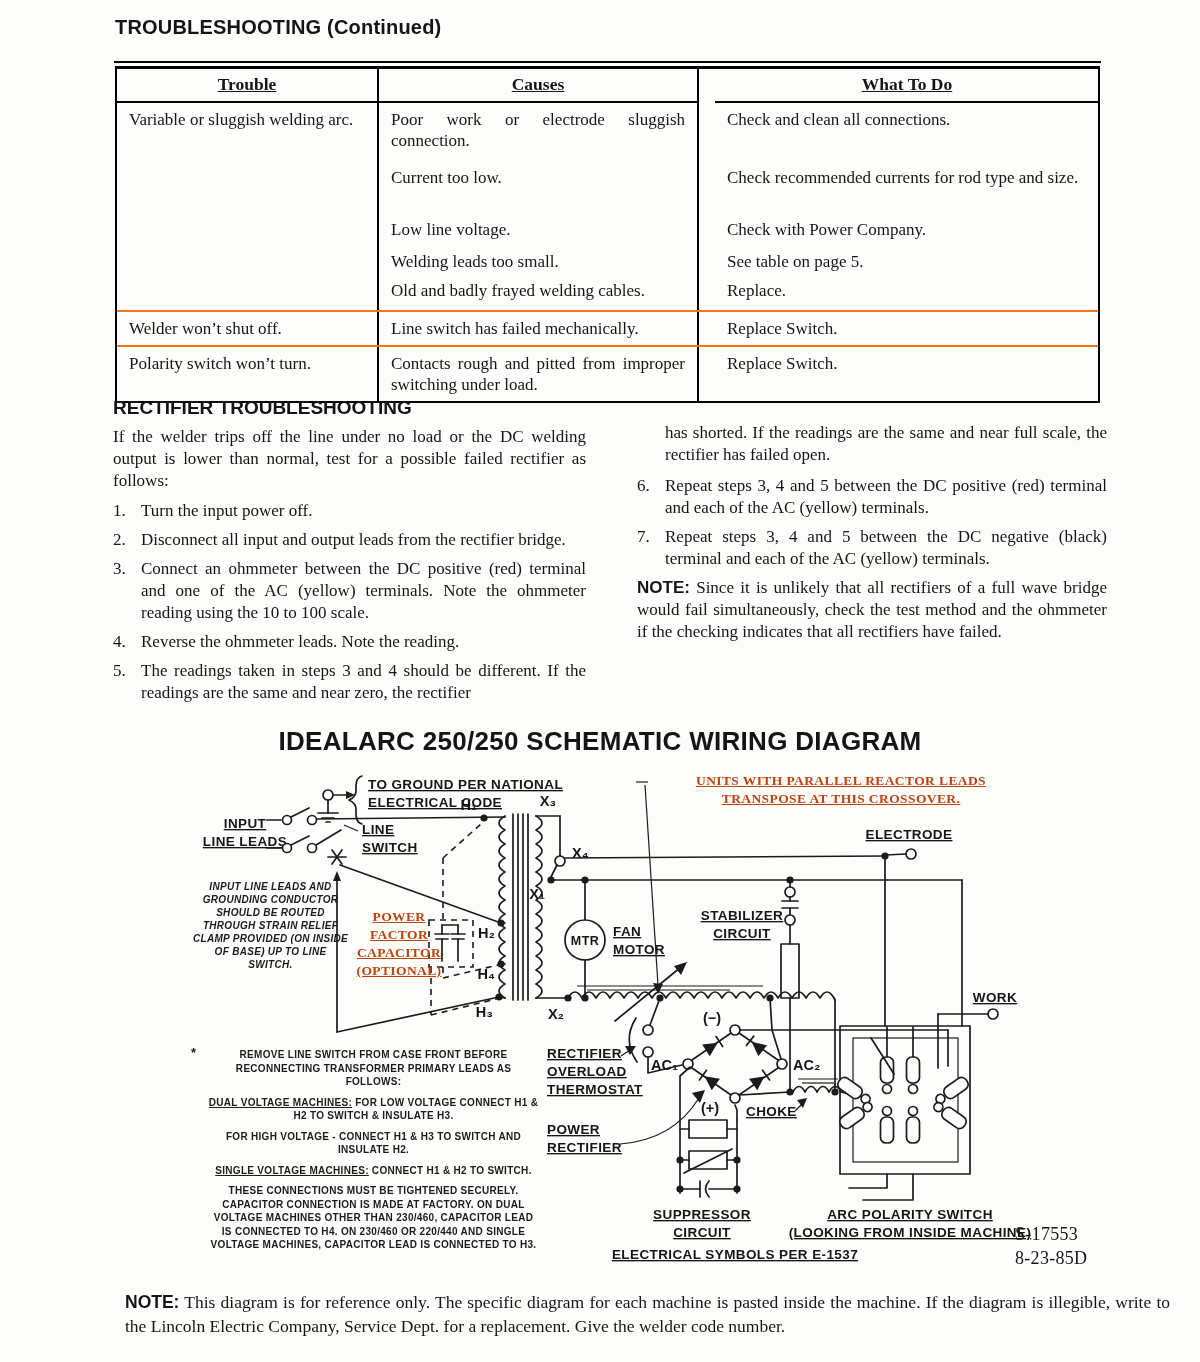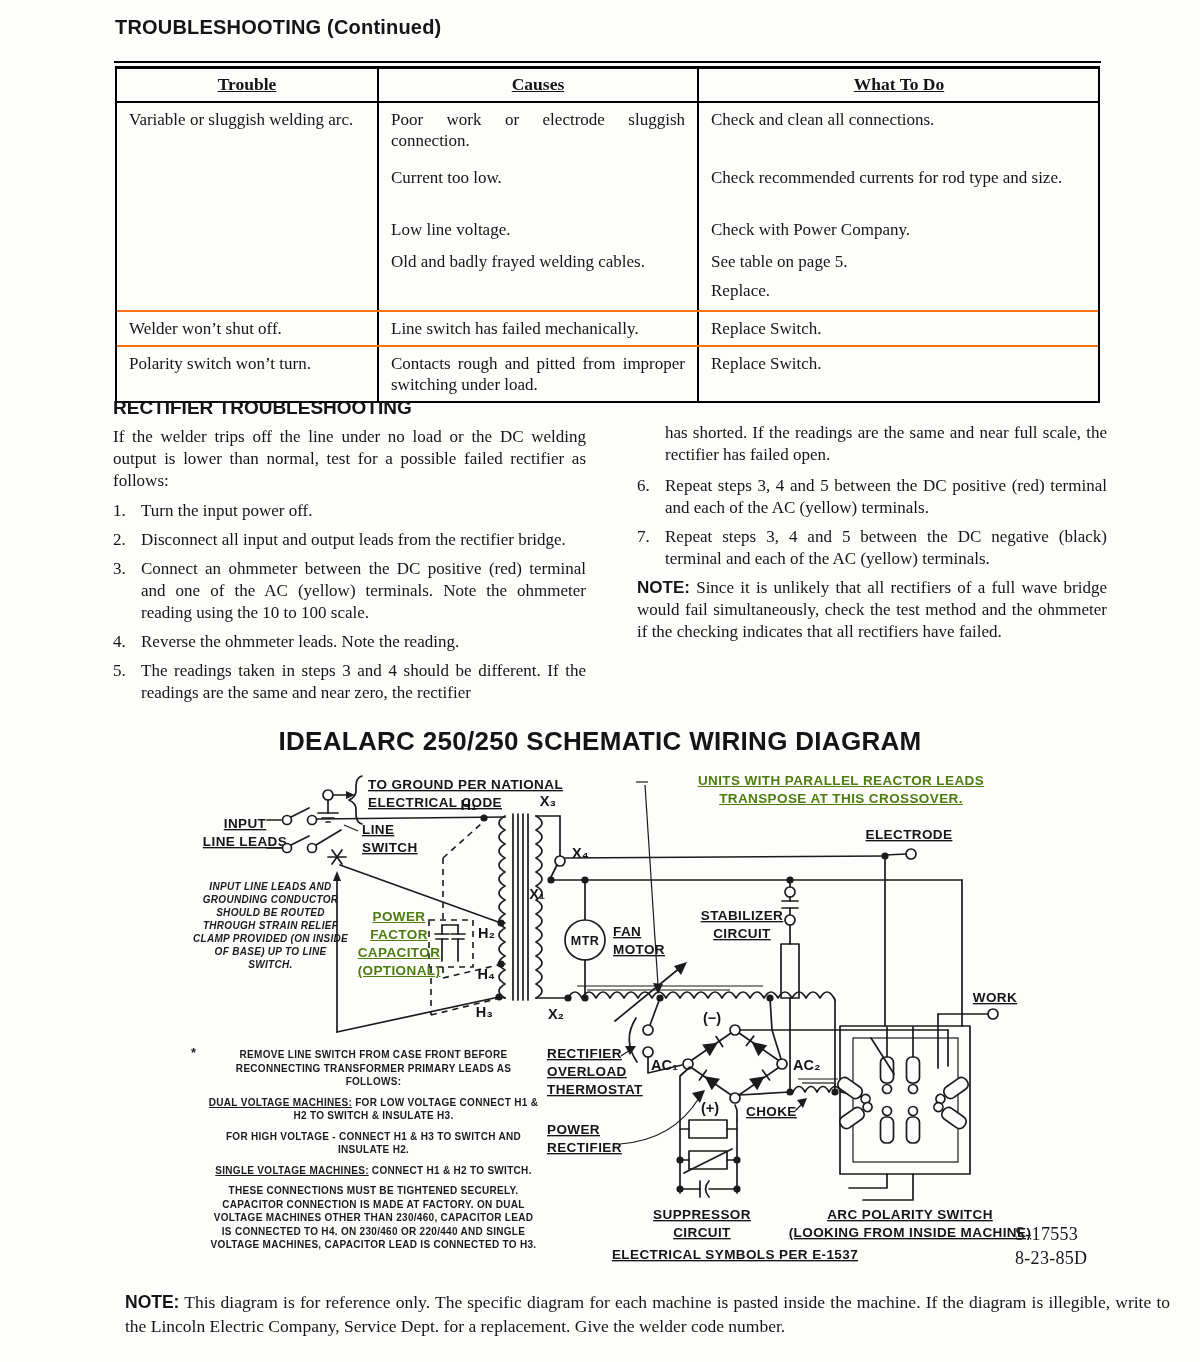--- a/index.html
+++ b/index.html
@@ -6,21 +6,21 @@
   .page{position:relative;width:1200px;height:1362px;background:#fdfdfb;color:#151515;
         font-family:"Liberation Serif",serif;overflow:hidden;}
   .pagetitle{position:absolute;left:115px;top:16px;font-family:"Liberation Sans",sans-serif;
         font-weight:700;font-size:20px;letter-spacing:.2px;}
   
   .tblwrap{position:absolute;left:115px;top:66px;width:985px;}
   .tbl{position:relative;border:2.5px solid #000;border-top-width:3px;}
   .tbl::before{content:'';position:absolute;left:-3px;right:-3px;top:-8px;border-top:2px solid #000;}
   .trow{display:grid;grid-template-columns:262px 320px 400px;}
   .tcell{border-right:2px solid #000;padding:6px 12px 6px 12px;font-size:17px;line-height:21px;}
-  .tcell:last-child{border-right:none;}
+  .tcell:last-child{border-right:none;margin-left:16px;}
   .hrow .tcell{border-bottom:2.5px solid #000;text-align:center;font-weight:700;font-size:17.5px;
         padding:5px 4px 6px 4px;}
   .hrow .tcell span{text-decoration:underline;}
   .brow{border-bottom:2px solid #f97316;}
   .brow:last-child{border-bottom:none;}
   .pairrow{overflow:visible;}
   .ph0{min-height:58px;} .ph1{min-height:52px;} .ph2{min-height:32px;} .ph3{min-height:29px;} .ph4{min-height:24px;}
   .justify{text-align:justify;}
   
   .secthead{position:absolute;left:113px;top:397px;font-family:"Liberation Sans",sans-serif;
@@ -44,22 +44,22 @@
   .wt{stroke:#1b1b1b;stroke-width:1.2;fill:none;}
   .wd{stroke:#1b1b1b;stroke-width:1.6;fill:none;stroke-dasharray:6 5;}
   .oc{fill:#fdfdfb;stroke:#1b1b1b;stroke-width:1.7;}
   .dot{fill:#1b1b1b;stroke:none;}
   .fill{fill:#1b1b1b;stroke:none;}
   text.lbl{font-family:"Liberation Sans",sans-serif;font-weight:700;font-size:13.5px;
         letter-spacing:.4px;fill:#151515;}
   text.u{text-decoration:underline;}
   text.tap{font-family:"Liberation Sans",sans-serif;font-weight:700;font-size:14.5px;fill:#151515;}
   text.ser{font-family:"Liberation Serif",serif;font-size:18px;fill:#151515;letter-spacing:.3px;}
-  .dlabel{position:absolute;font-family:Liberation Sans, sans-serif;font-weight:700;
-        font-size:13.5px;line-height:18px;letter-spacing:.4px;color:#4d7c0f;}
+  .dlabel{position:absolute;font-family:Liberation Serif, serif;font-weight:700;
+        font-size:13.5px;line-height:18px;letter-spacing:.4px;color:#c2410c;}
   .dlabel div{text-decoration:underline;}
   .smallnote{position:absolute;font-family:"Liberation Sans",sans-serif;font-weight:700;
         font-size:10px;line-height:13px;letter-spacing:.3px;color:#1b1b1b;}
   .dfoot{position:absolute;left:76px;top:280px;width:348px;font-family:"Liberation Sans",sans-serif;
         font-weight:700;font-size:10px;line-height:13.5px;letter-spacing:.3px;color:#1b1b1b;}
   .dfoot p{margin:0 0 7px 0;padding-left:17px;}
   .dfoot .p1{position:relative;padding-left:17px;margin-bottom:7px;}
   .fstar{position:absolute;left:0;top:-2px;font-size:13px;}
   .ul{text-decoration:underline;}
   
@@ -79,20 +79,21 @@
         <div class="tcell"><span>Trouble</span></div>
         <div class="tcell"><span>Causes</span></div>
         <div class="tcell"><span>What To Do</span></div>
       </div>
       <div class="brow trow">
         <div class="tcell justify">Variable or sluggish welding arc.</div>
         <div class="tcell">
           <div class="pairrow ph0 justify">Poor work or electrode sluggish connection.</div>
           <div class="pairrow ph1">Current too low.</div>
           <div class="pairrow ph2">Low line voltage.</div>
+          <div class="pairrow ph3">Welding leads too small.</div>
           <div class="pairrow ph4">Old and badly frayed welding cables.</div>
         </div>
         <div class="tcell">
           <div class="pairrow ph0">Check and clean all connections.</div>
           <div class="pairrow ph1 justify">Check recommended currents for rod type and size.</div>
           <div class="pairrow ph2">Check with Power Company.</div>
           <div class="pairrow ph3">See table on page 5.</div>
           <div class="pairrow ph4">Replace.</div>
         </div>
       </div>

